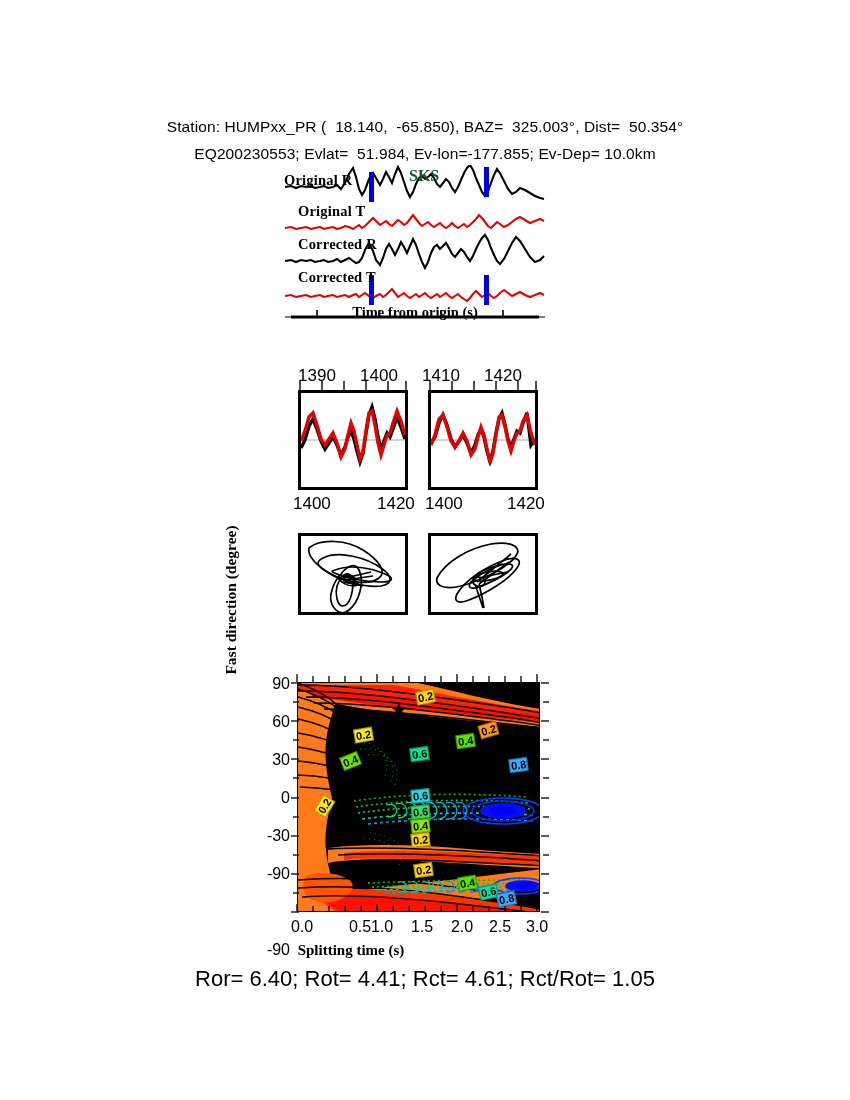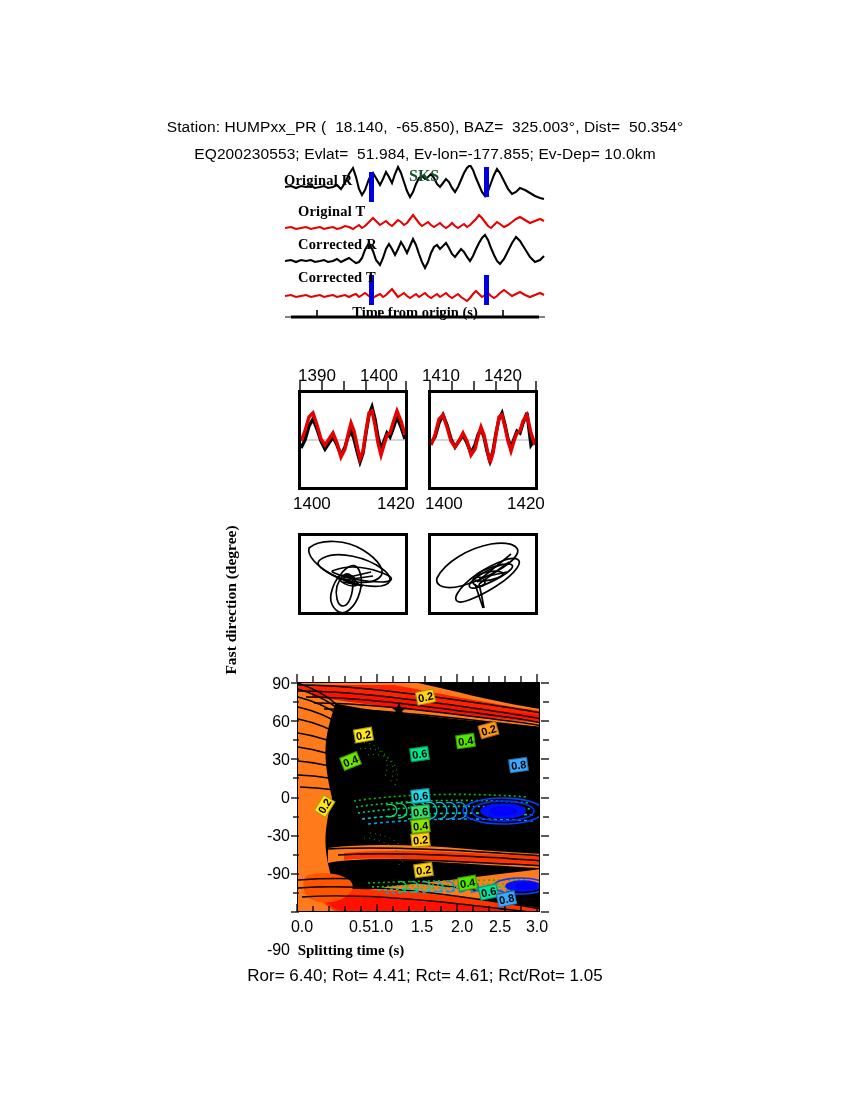--- a/index.html
+++ b/index.html
@@ -163,21 +163,21 @@
     position:absolute; left:0; top:942px; width:702px;
     text-align:center;
     font-family:"Liberation Serif", serif;
     font-weight:bold; font-size:15px;
   }
 
   #footer-stats {
     position:absolute; left:0; top:966px; width:850px;
     text-align:center;
     font-family:"Liberation Sans", sans-serif;
-    font-size:17px;
+    font-size:22px;
     white-space:pre;
   }
 
   
   .clabel {
     position:absolute;
     font-family:"Liberation Sans", sans-serif;
     font-size:11px;
     font-weight:bold;
     color:#000;

